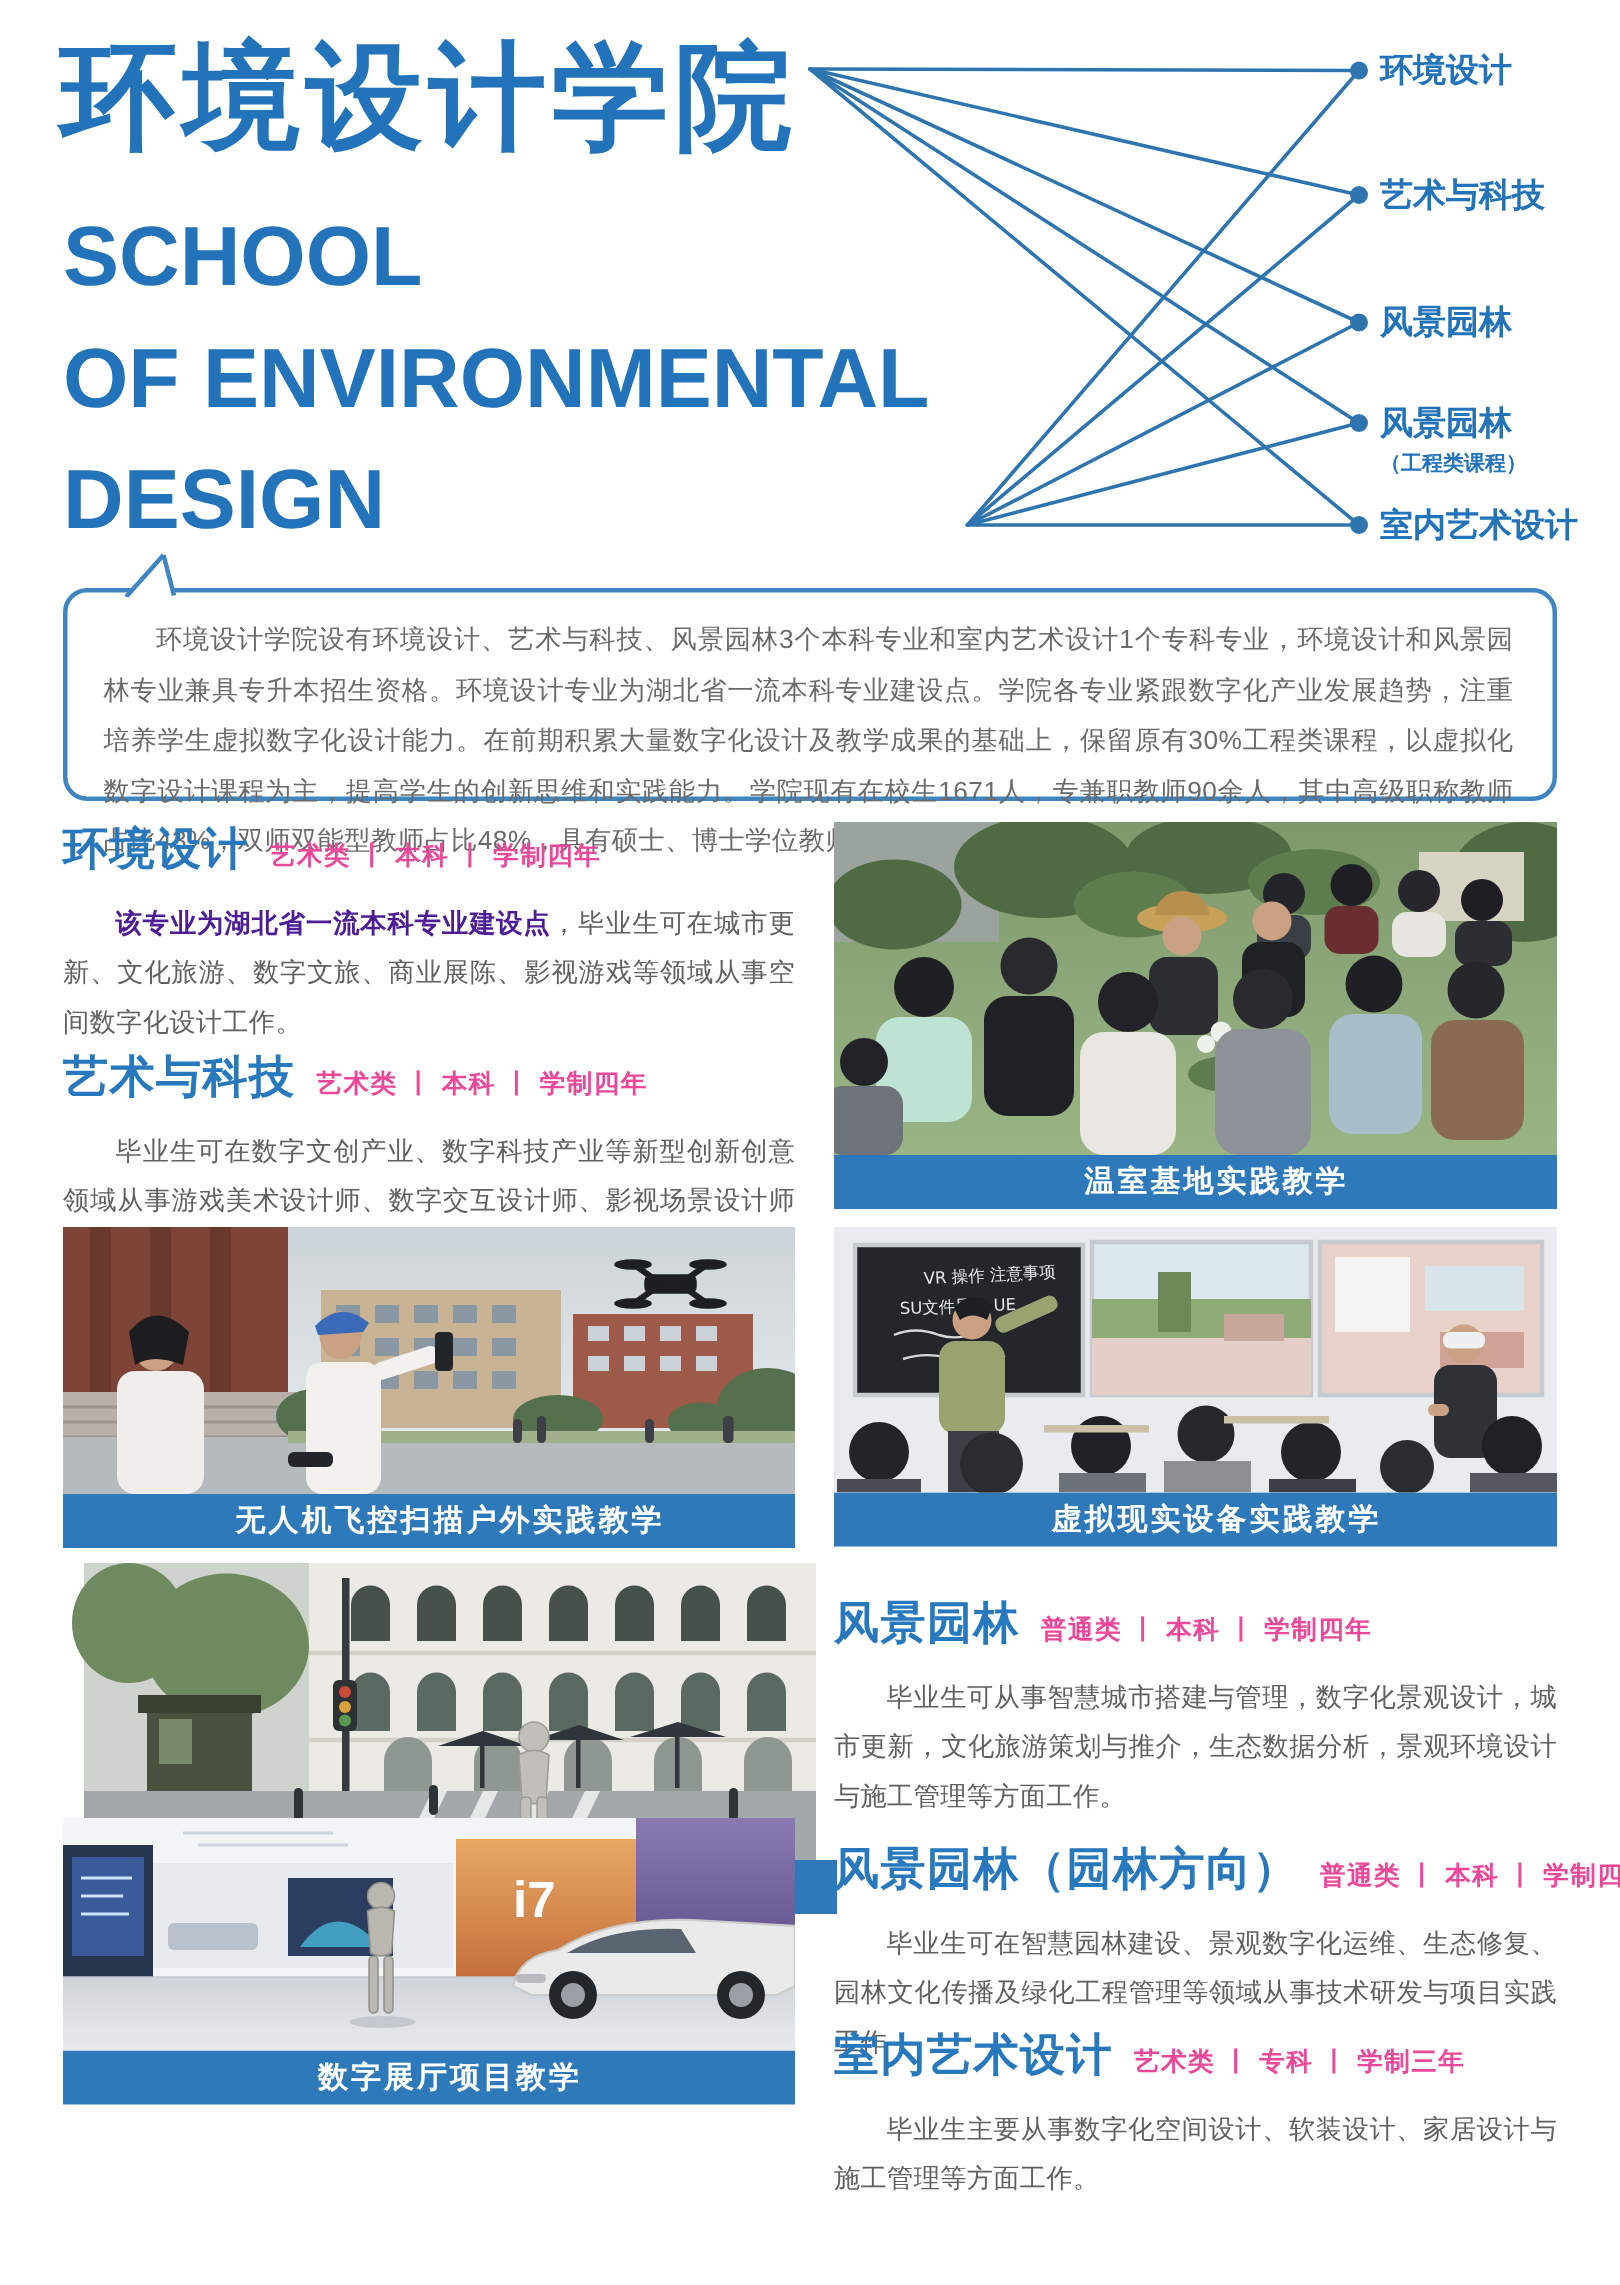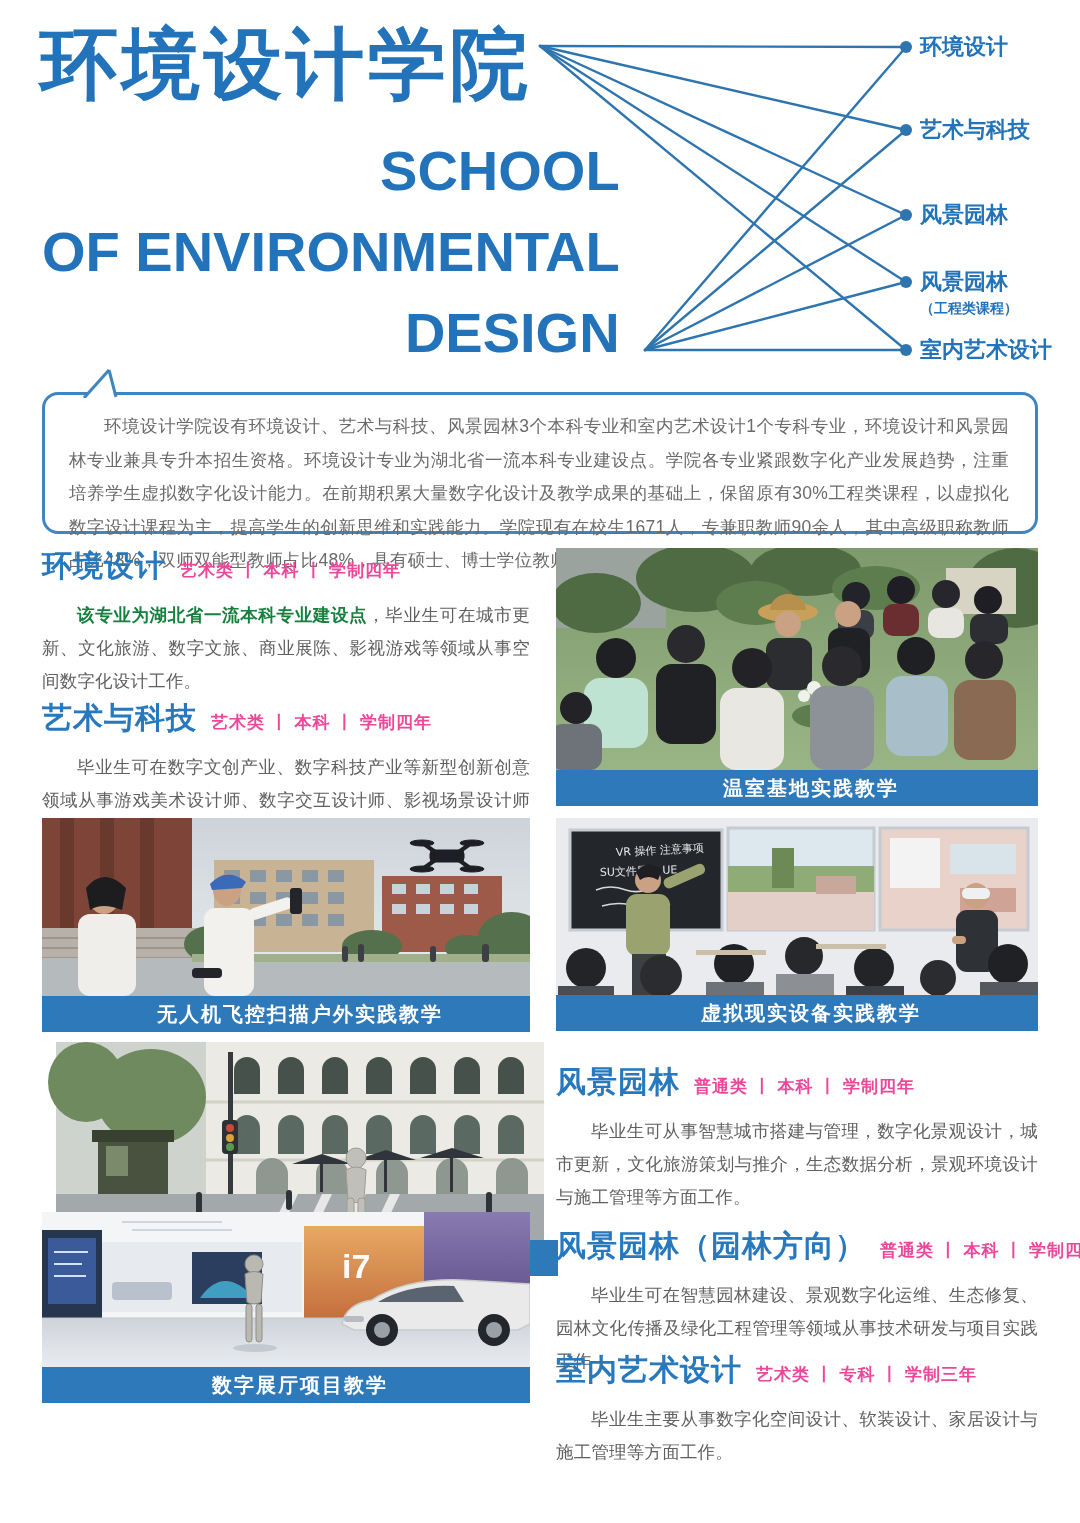--- a/index.html
+++ b/index.html
@@ -10,21 +10,21 @@
   }
   .abs{position:absolute;}
 
   
   .title-cn{
     left:40px;top:22px;
     font-size:78px;font-weight:900;color:#2273b9;letter-spacing:4px;line-height:1.1;
   }
   .title-en{
     left:42px;top:130px;
-    font-size:56px;font-weight:800;color:#2273b9;line-height:81px;letter-spacing:0px;text-align:right;
+    font-size:56px;font-weight:800;color:#2273b9;line-height:81px;letter-spacing:0px;
   }
 
   
   .diagram{left:528px;top:28px;width:516px;height:352px;}
   .diagram svg{position:absolute;left:0;top:0;}
   .dg-label{
     position:absolute;left:392px;color:#2273b9;font-weight:800;font-size:22px;line-height:24px;white-space:nowrap;
   }
   .dg-sub{font-size:14px;font-weight:800;color:#2273b9;margin-top:2px;}
 
@@ -42,21 +42,21 @@
   
   .major{width:488px;}
   .major.right{width:482px;}
   .major-head{display:flex;align-items:baseline;gap:14px;white-space:nowrap;}
   .major-head h2{margin:0;font-size:30px;font-weight:900;color:#2778bc;letter-spacing:1px;}
   .major-tags{font-size:17px;font-weight:800;color:#ec4899;letter-spacing:1px;text-align:center;}
   .major-body{
     margin:12px 0 0 0;font-size:17.5px;line-height:33px;color:#606060;
     text-indent:2em;text-align:justify;letter-spacing:0.2px;
   }
-  .major-body .hl{color:#15803d;font-weight:800;}
+  .major-body .hl{color:#4c1d95;font-weight:800;}
 
   
   figure.photo{margin:0;padding:0;background:#fff;}
   figure.photo .img{display:block;width:100%;}
   figure.photo figcaption{
     background:#2e79ba;color:#ffffff;text-align:center;
     font-size:20px;font-weight:700;letter-spacing:2px;
     height:36px;line-height:36px;padding-left:28px;
   }
 </style>

